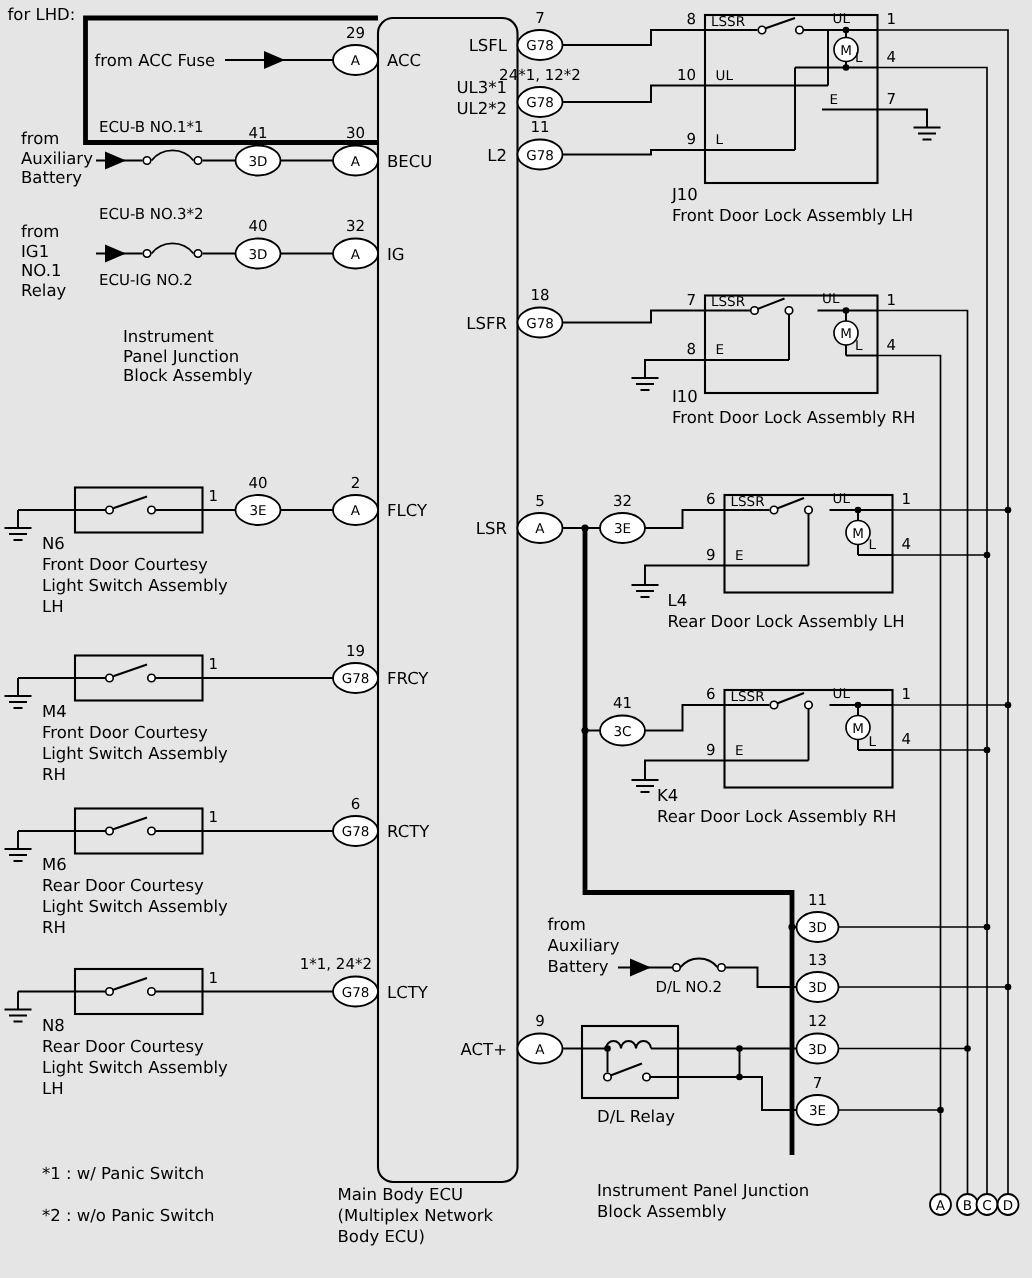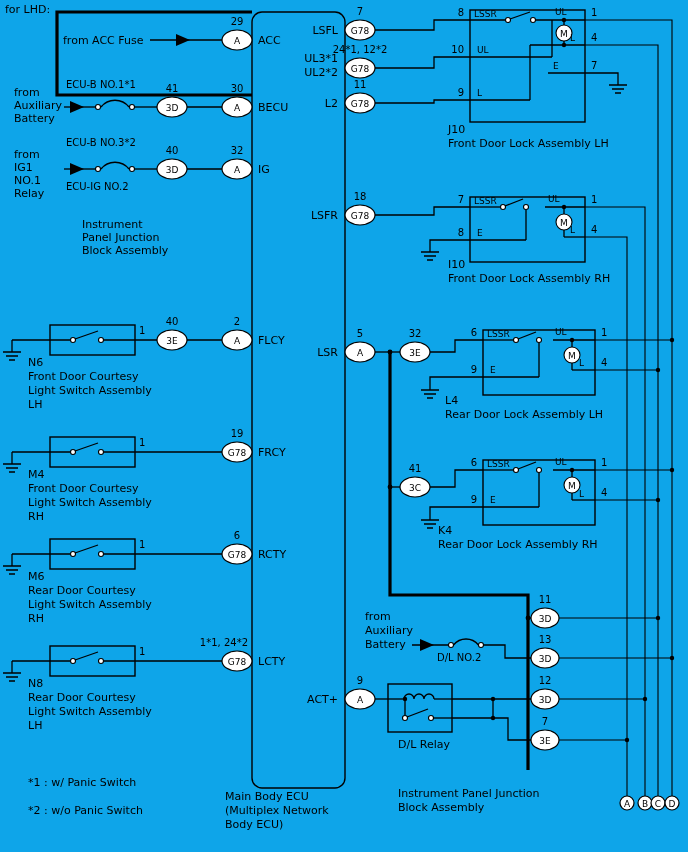--- a/index.html
+++ b/index.html
@@ -1,16 +1,16 @@
 <!DOCTYPE html>
 <html><head>
 <meta charset="utf-8">
 <style>
   html,body{margin:0;padding:0;background:#fff;}
-  #page{position:relative;width:688px;height:852px;background:#0ea5e9;overflow:hidden;}
+  #page{position:relative;width:688px;height:852px;background:#e5e5e5;overflow:hidden;}
   svg{display:block;}
   text{font-family:"DejaVu Sans","Liberation Sans",sans-serif;fill:#000;}
   .lb{font-size:11px;}
   .num{font-size:10px;}
   .sm{font-size:9px;}
   .mid{text-anchor:middle;}
   .end{text-anchor:end;}
   .w{stroke:#000;stroke-width:1.3;fill:none;}
   .thin{stroke:#000;stroke-width:1.1;fill:none;}
   .thick{stroke:#000;stroke-width:3.2;fill:none;}

